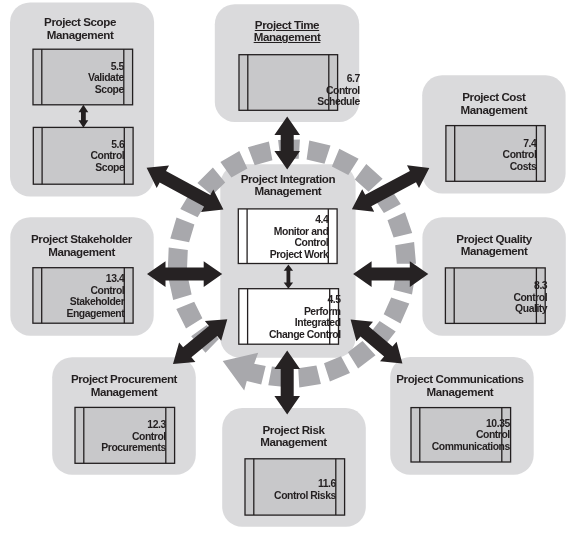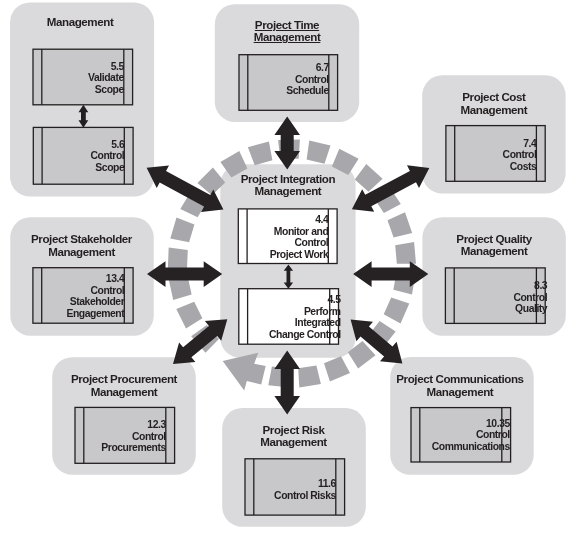--- a/index.html
+++ b/index.html
@@ -91,37 +91,38 @@
 <path fill="#262223" d="M287.2 169.5L300.0 151.0L293.7 151.0L293.7 134.9L300.0 134.9L287.2 116.4L274.4 134.9L280.7 134.9L280.7 151.0L274.4 151.0Z"></path>
 <path fill="#262223" d="M287.2 350.6L274.4 369.1L280.7 369.1L280.7 395.9L274.4 395.9L287.2 414.4L300.0 395.9L293.7 395.9L293.7 369.1L300.0 369.1Z"></path>
 <path fill="#262223" d="M222.2 274.1L203.7 261.3L203.7 267.6L165.5 267.6L165.5 261.3L147.0 274.1L165.5 286.9L165.5 280.6L203.7 280.6L203.7 286.9Z"></path>
 <path fill="#262223" d="M353.1 274.1L371.6 286.9L371.6 280.6L409.8 280.6L409.8 286.9L428.3 274.1L409.8 261.3L409.8 267.6L371.6 267.6L371.6 261.3Z"></path>
 <path fill="#262223" d="M223.4 209.6L213.3 189.5L210.3 195.0L166.0 170.9L169.0 165.4L146.6 167.8L156.7 187.9L159.7 182.4L204.0 206.5L201.0 212.0Z"></path>
 <path fill="#262223" d="M351.9 209.2L374.2 211.8L371.3 206.2L416.0 182.3L419.0 187.9L429.3 167.9L407.0 165.3L409.9 170.9L365.2 194.8L362.2 189.2Z"></path>
 <path fill="#262223" d="M227.3 319.2L204.9 321.1L208.9 326.0L183.1 347.2L179.1 342.4L173.0 364.0L195.4 362.1L191.4 357.2L217.2 336.0L221.2 340.8Z"></path>
 <path fill="#262223" d="M350.6 319.6L356.4 341.3L360.5 336.5L384.1 356.5L380.0 361.3L402.4 363.5L396.6 341.8L392.5 346.6L368.9 326.6L373.0 321.8Z"></path>
 </svg>
 <div class="knodeText kaTitle" style="left:8.0px;top:16.2px;width:144.1px;">
+<div>Project Scope</div>
 <div>Management</div>
 </div>
 <div class="procText" style="left:41.8px;top:60.6px;width:82.0px;">
 <div>5.5</div>
 <div>Validate</div>
 <div>Scope</div>
 </div>
 <div class="procText" style="left:42.1px;top:138.8px;width:82.2px;">
 <div>5.6</div>
 <div>Control</div>
 <div>Scope</div>
 </div>
 <div class="knodeText kaTitle" style="left:214.8px;top:18.7px;width:144.4px;text-decoration:underline;">
 <div>Project Time</div>
 <div>Management</div>
 </div>
-<div class="procText" style="left:247.8px;top:62px;width:81.0px;">
+<div class="procText" style="left:247.8px;top:73px;width:81.0px;padding-left:31px;">
 <div>6.7</div>
 <div>Control</div>
 <div>Schedule</div>
 </div>
 <div class="knodeText kaTitle" style="left:422.2px;top:91.2px;width:143.4px;">
 <div>Project Cost</div>
 <div>Management</div>
 </div>
 <div class="procText" style="left:454.7px;top:137.9px;width:81.7px;">
 <div>7.4</div>

